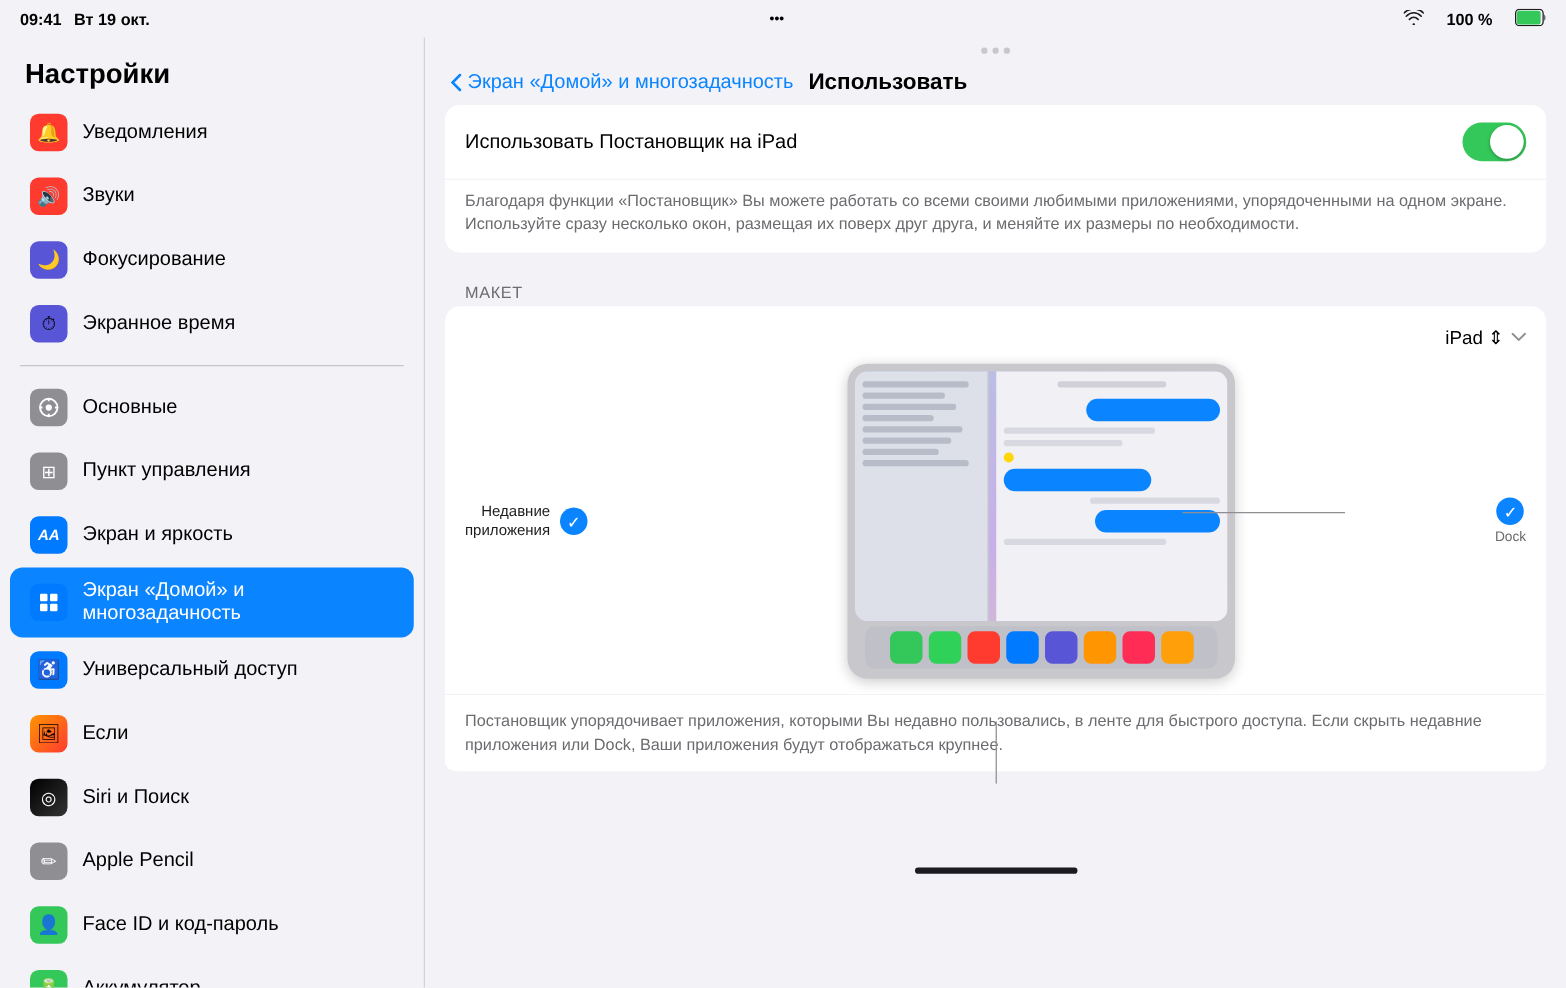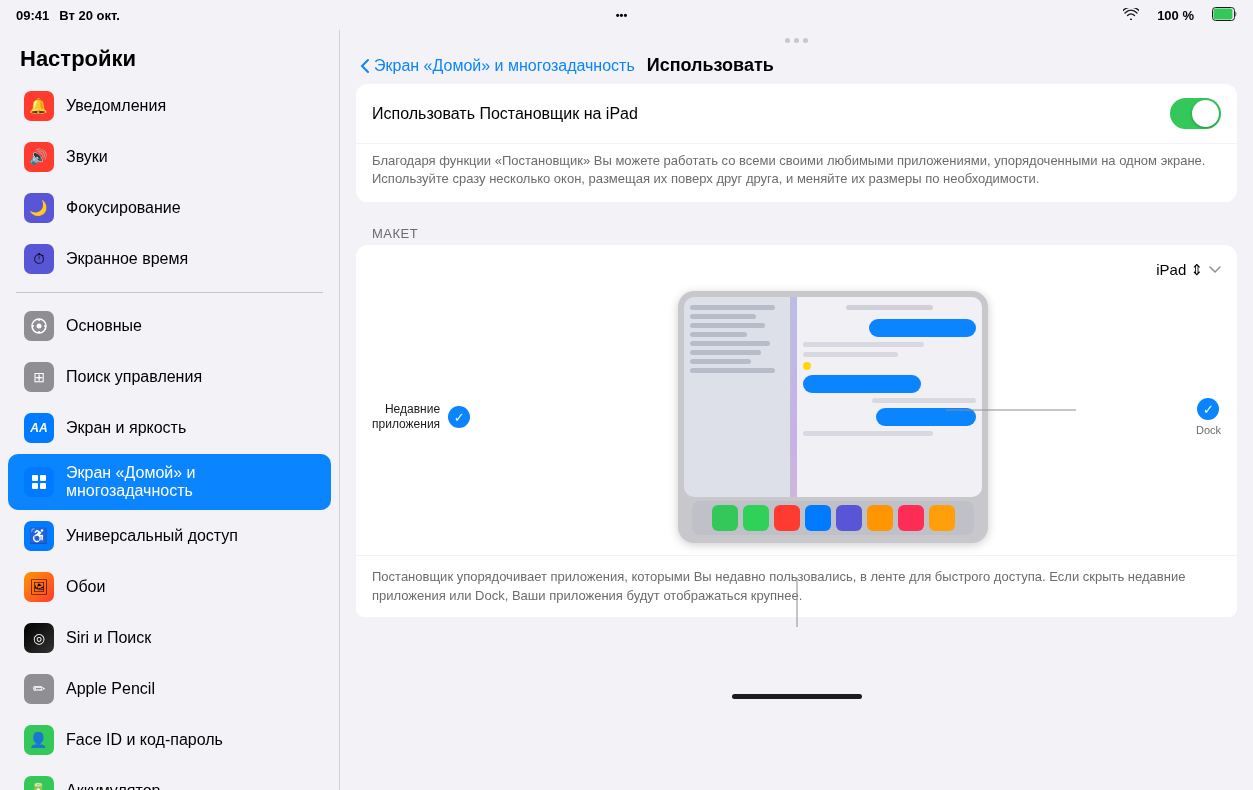--- a/index.html
+++ b/index.html
@@ -239,21 +239,21 @@
     }
   </style>
 </head>
 <body>
 
 <div class="full-page">
 
   <div class="status-bar">
     <div class="status-bar-left">
       <span>09:41</span>
-      <span>Вт 20 окт.</span>
+      <span>Вт 19 окт.</span>
     </div>
     <div style="display:flex;gap:4px;align-items:center;">
       <span style="font-size:11px;">•••</span>
     </div>
     <div class="status-bar-right">
       <span>
         <svg width="16" height="12" viewBox="0 0 16 12">
           <path d="M8 10.5c.55 0 1 .45 1 1s-.45 1-1 1-1-.45-1-1 .45-1 1-1z" fill="#1c1c1e"></path>
           <path d="M4.5 7.5C5.6 6.4 7 5.8 8 5.8s2.4.6 3.5 1.7" stroke="#1c1c1e" stroke-width="1.3" fill="none" stroke-linecap="round"></path>
           <path d="M2 5C3.8 3.2 5.8 2.2 8 2.2s4.2 1 6 2.8" stroke="#1c1c1e" stroke-width="1.3" fill="none" stroke-linecap="round"></path>
@@ -317,21 +317,21 @@
               <line x1="14" y1="9" x2="16" y2="9" stroke="white" stroke-width="1.5"></line>
             </svg>
         </div>
         <span class="sidebar-label">Основные</span>
       </div>
 
       <div class="sidebar-item">
         <div class="sidebar-icon" style="background:#8e8e93;">
           <span style="font-size:14px;color:white;">⊞</span>
         </div>
-        <span class="sidebar-label">Поиск управления</span>
+        <span class="sidebar-label">Пункт управления</span>
       </div>
 
       <div class="sidebar-item">
         <div class="sidebar-icon" style="background:#007aff;">
           <span style="font-size:12px;color:white;font-weight:700;font-style:italic;">AA</span>
         </div>
         <span class="sidebar-label">Экран и яркость</span>
       </div>
 
       <div class="sidebar-item active">
@@ -350,21 +350,21 @@
         <div class="sidebar-icon" style="background:#007aff;">
           <span style="font-size:15px;">♿</span>
         </div>
         <span class="sidebar-label">Универсальный доступ</span>
       </div>
 
       <div class="sidebar-item">
         <div class="sidebar-icon" style="background:linear-gradient(135deg,#ff9500,#ff3b30);">
           <span style="font-size:15px;">🖼</span>
         </div>
-        <span class="sidebar-label">Обои</span>
+        <span class="sidebar-label">Если</span>
       </div>
 
       <div class="sidebar-item">
         <div class="sidebar-icon" style="background:linear-gradient(135deg,#000,#333);">
           <span style="font-size:14px;color:white;">◎</span>
         </div>
         <span class="sidebar-label">Siri и Поиск</span>
       </div>
 
       <div class="sidebar-item">

